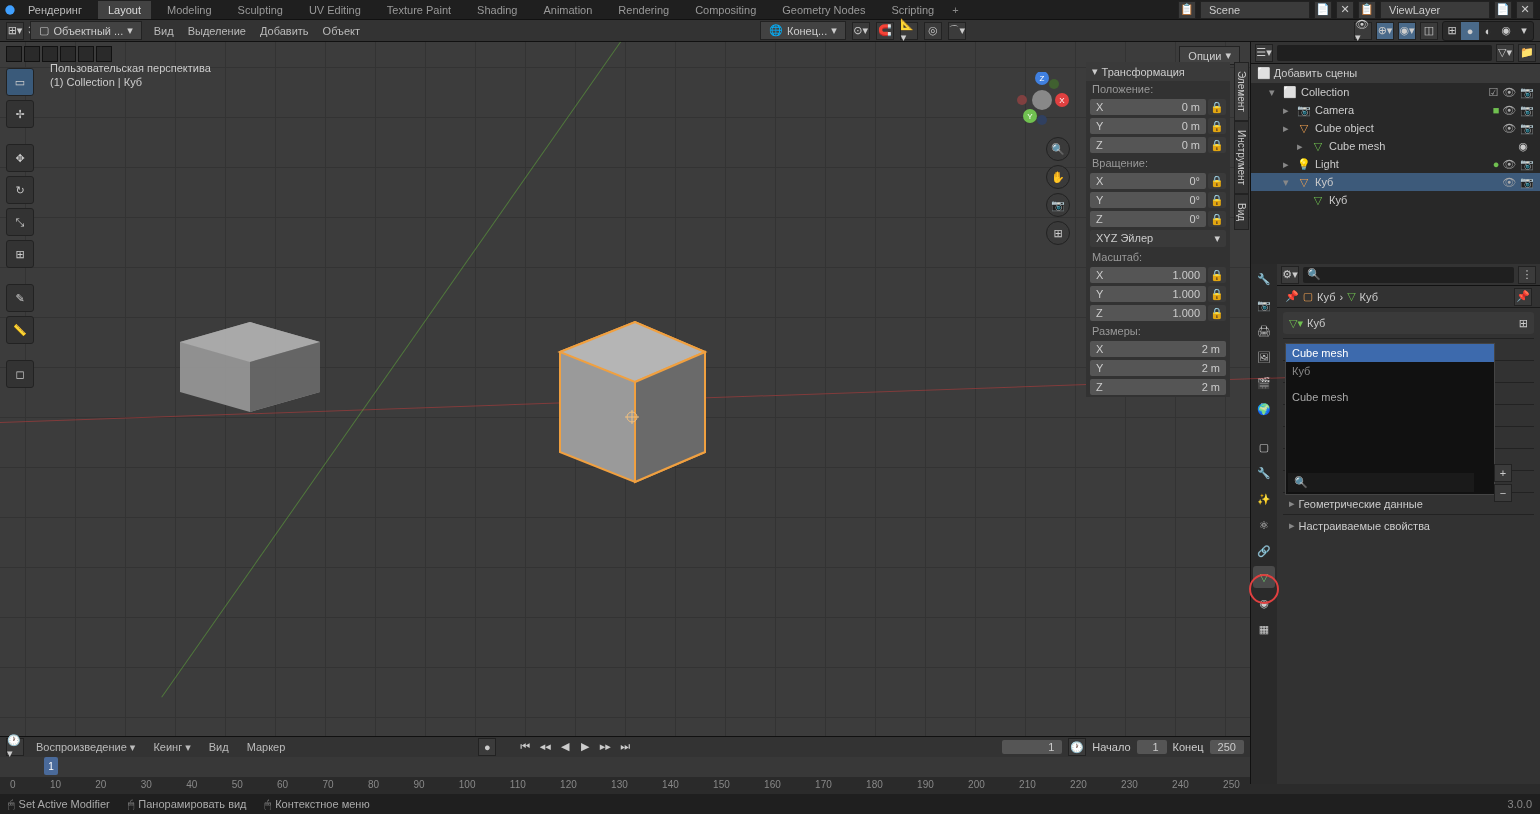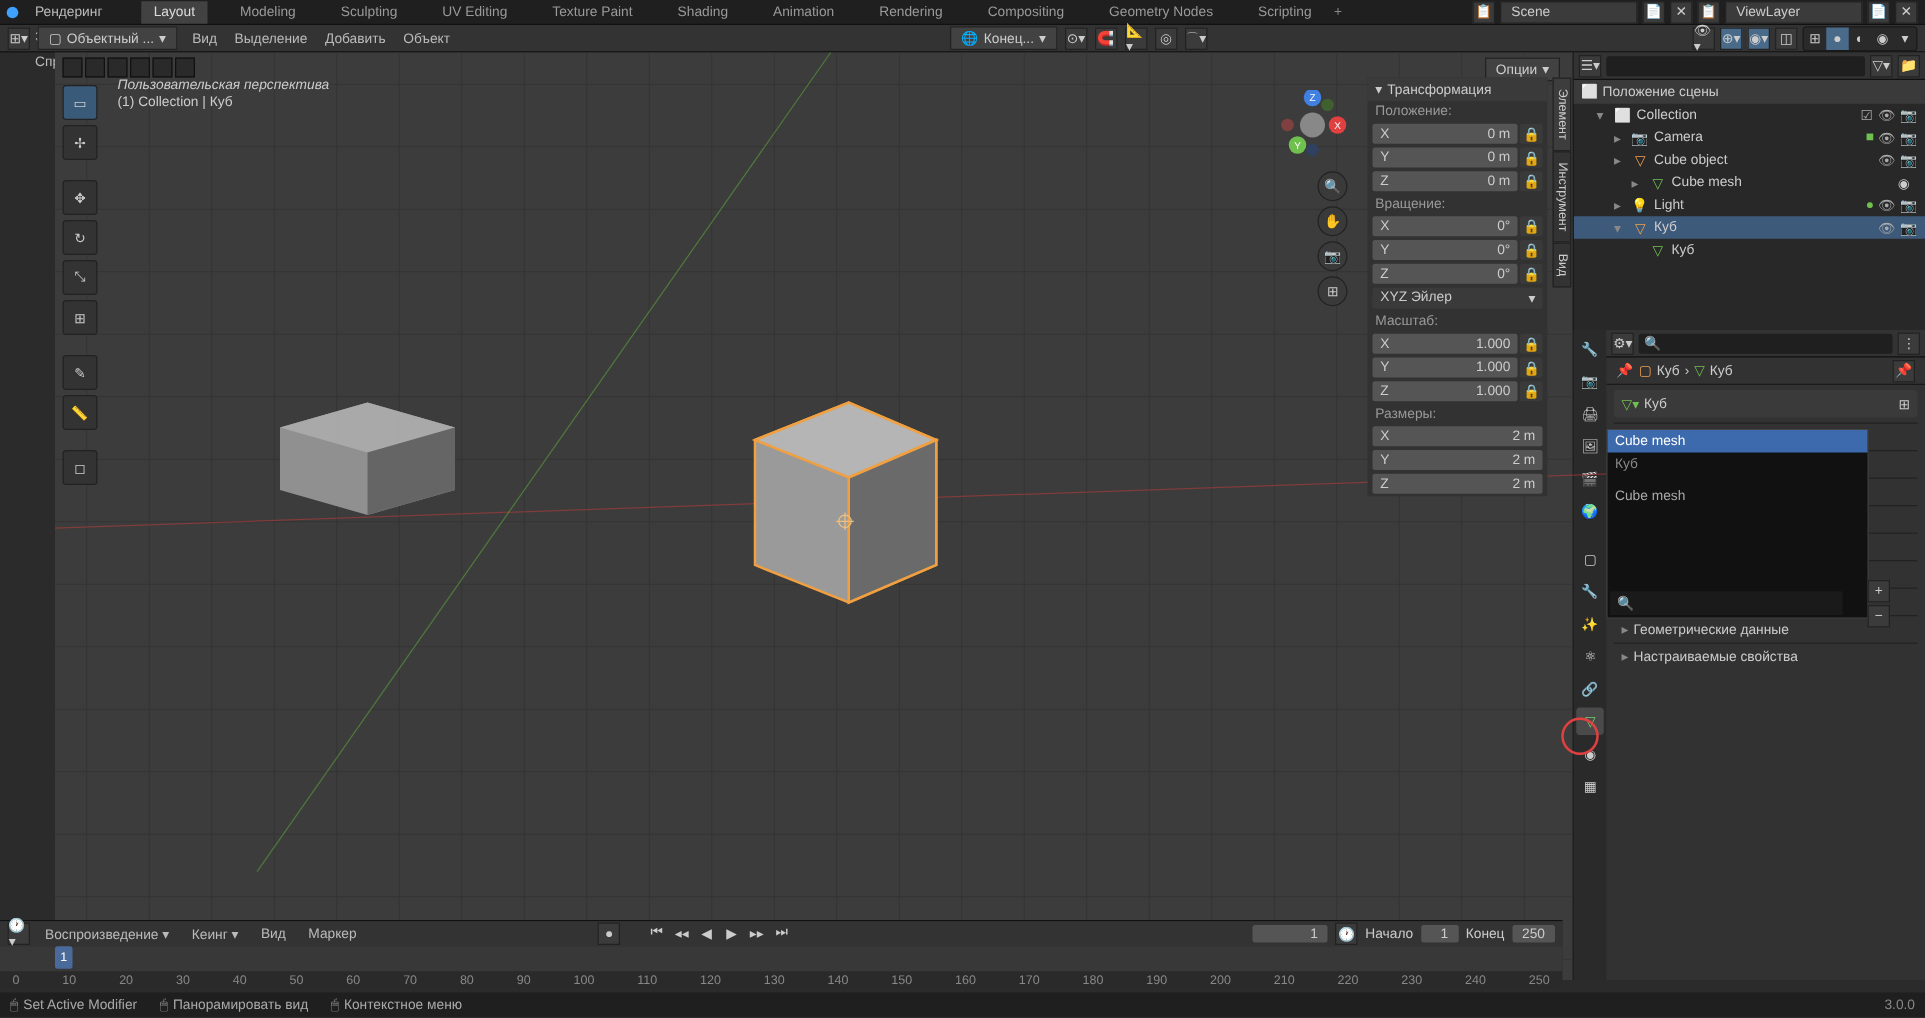--- a/index.html
+++ b/index.html
@@ -1,44 +1,44 @@
 <!DOCTYPE html>
 <html><head>
 <meta charset="utf-8">
 <style>
 * { margin: 0; padding: 0; box-sizing: border-box; font-family: -apple-system, BlinkMacSystemFont, "Segoe UI", sans-serif; }
 body { background: #2b2b2b; color: #ccc; font-size: 11px; overflow: hidden; width: 1540px; height: 814px; position: relative; }
 .topbar { height: 20px; background: #1f1f1f; display: flex; align-items: center; border-bottom: 1px solid #111; }
 .logo { width: 20px; height: 20px; display: flex; align-items: center; justify-content: center; color: #40a0ff; }
 .menu { display: flex; gap: 2px; flex-direction: column; }
 .menu-item { padding: 3px 8px; color: #bbb; cursor: pointer; }
-.tabs { display: flex; gap: 16px; margin-left: 23px; }
+.tabs { display: flex; gap: 6px; margin-left: 8px; }
 .tab { padding: 3px 10px; color: #999; cursor: pointer; }
 .tab.active { background: #424242; color: #ddd; }
 .tab-plus { padding: 3px 8px; color: #888; cursor: pointer; }
 .scene-strip { margin-left: auto; display: flex; align-items: center; gap: 4px; padding-right: 6px; }
 .scene-box, .layer-box { background: #3b3b3b; padding: 2px 8px; border: 1px solid #222; display: flex; align-items: center; gap: 4px; min-width: 110px; }
 .ico-btn { width: 18px; height: 18px; display: flex; align-items: center; justify-content: center; background: #3b3b3b; border: 1px solid #222; cursor: pointer; }
 
 .secondbar { height: 22px; background: #333; display: flex; align-items: center; padding: 0 6px; border-bottom: 1px solid #111; gap: 6px; }
 .mode-dd { background: #424242; padding: 2px 8px; border: 1px solid #222; display: flex; align-items: center; gap: 4px; }
 .sec-menu { display: flex; gap: 2px; }
 .sec-menu-item { padding: 2px 6px; color: #bbb; cursor: pointer; }
 .sec-right { margin-left: auto; display: flex; gap: 4px; align-items: center; }
 .pill-group { display: flex; background: #2a2a2a; border: 1px solid #1a1a1a; border-radius: 3px; }
 .pill-group .pill { width: 18px; height: 18px; display: flex; align-items: center; justify-content: center; cursor: pointer; }
 .pill.on { background: #4a6a8a; }
 
-.main-area { display: flex; height: 742px; margin-left: 44px; }
+.main-area { display: flex; height: 742px; }
 .viewport { width: 1250px; position: relative; background: #3c3c3c; background-image:
   linear-gradient(#333 1px, transparent 1px),
   linear-gradient(90deg, #333 1px, transparent 1px);
   background-size: 50px 50px; background-position: -25px -25px; }
 .vp-text { position: absolute; top: 20px; left: 50px; color: #ccc; }
-.vp-text div:first-child { font-size: 11px; margin-bottom: 2px; font-style: italic; }
+.vp-text div:first-child { font-size: 11px; margin-bottom: 2px; }
 .toolbar-left { position: absolute; left: 6px; top: 26px; display: flex; flex-direction: column; gap: 4px; }
 .tool-btn { width: 28px; height: 28px; background: #333; border: 1px solid #222; border-radius: 3px; display: flex; align-items: center; justify-content: center; cursor: pointer; }
 .tool-btn.active { background: #3a5a7a; }
 .tool-gap { height: 8px; }
 .sel-mode-row { position: absolute; top: 4px; left: 6px; display: flex; gap: 2px; }
 .sel-btn { width: 16px; height: 16px; background: #2a2a2a; border: 1px solid #111; cursor: pointer; }
 .options-btn { position: absolute; top: 4px; right: 10px; background: #424242; padding: 2px 8px; border: 1px solid #222; cursor: pointer; display: flex; align-items: center; gap: 4px; }
 .cube-center { position: absolute; left: 550px; top: 250px; width: 160px; height: 200px; pointer-events: none; }
 .cube-left { position: absolute; left: 170px; top: 260px; width: 160px; height: 120px; opacity: 0.9; }
 .axis-line { position: absolute; background: rgba(200,60,60,0.5); height: 1px; transform-origin: left center; }
@@ -376,21 +376,21 @@
   <div class="right-col">
     <div class="outliner">
       <div class="out-toolbar">
         <span class="ico-btn">☰▾</span>
         <div class="out-search"></div>
         <span class="ico-btn">▽▾</span>
         <span class="ico-btn">📁</span>
       </div>
       <div class="out-head">
         <span>⬜</span>
-        <span>Положение сцены</span>
+        <span>Добавить сцены</span>
       </div>
       <div class="out-tree" id="out-tree">
           <div class="out-row" style="padding-left: 18px;">
             <span class="exp">▾</span>
             <span class="rico ">⬜</span>
             <span class="rlabel">Collection</span>
             <span class="ricons">
               <span>☑</span>
               <span>👁</span>
               <span>📷</span>

